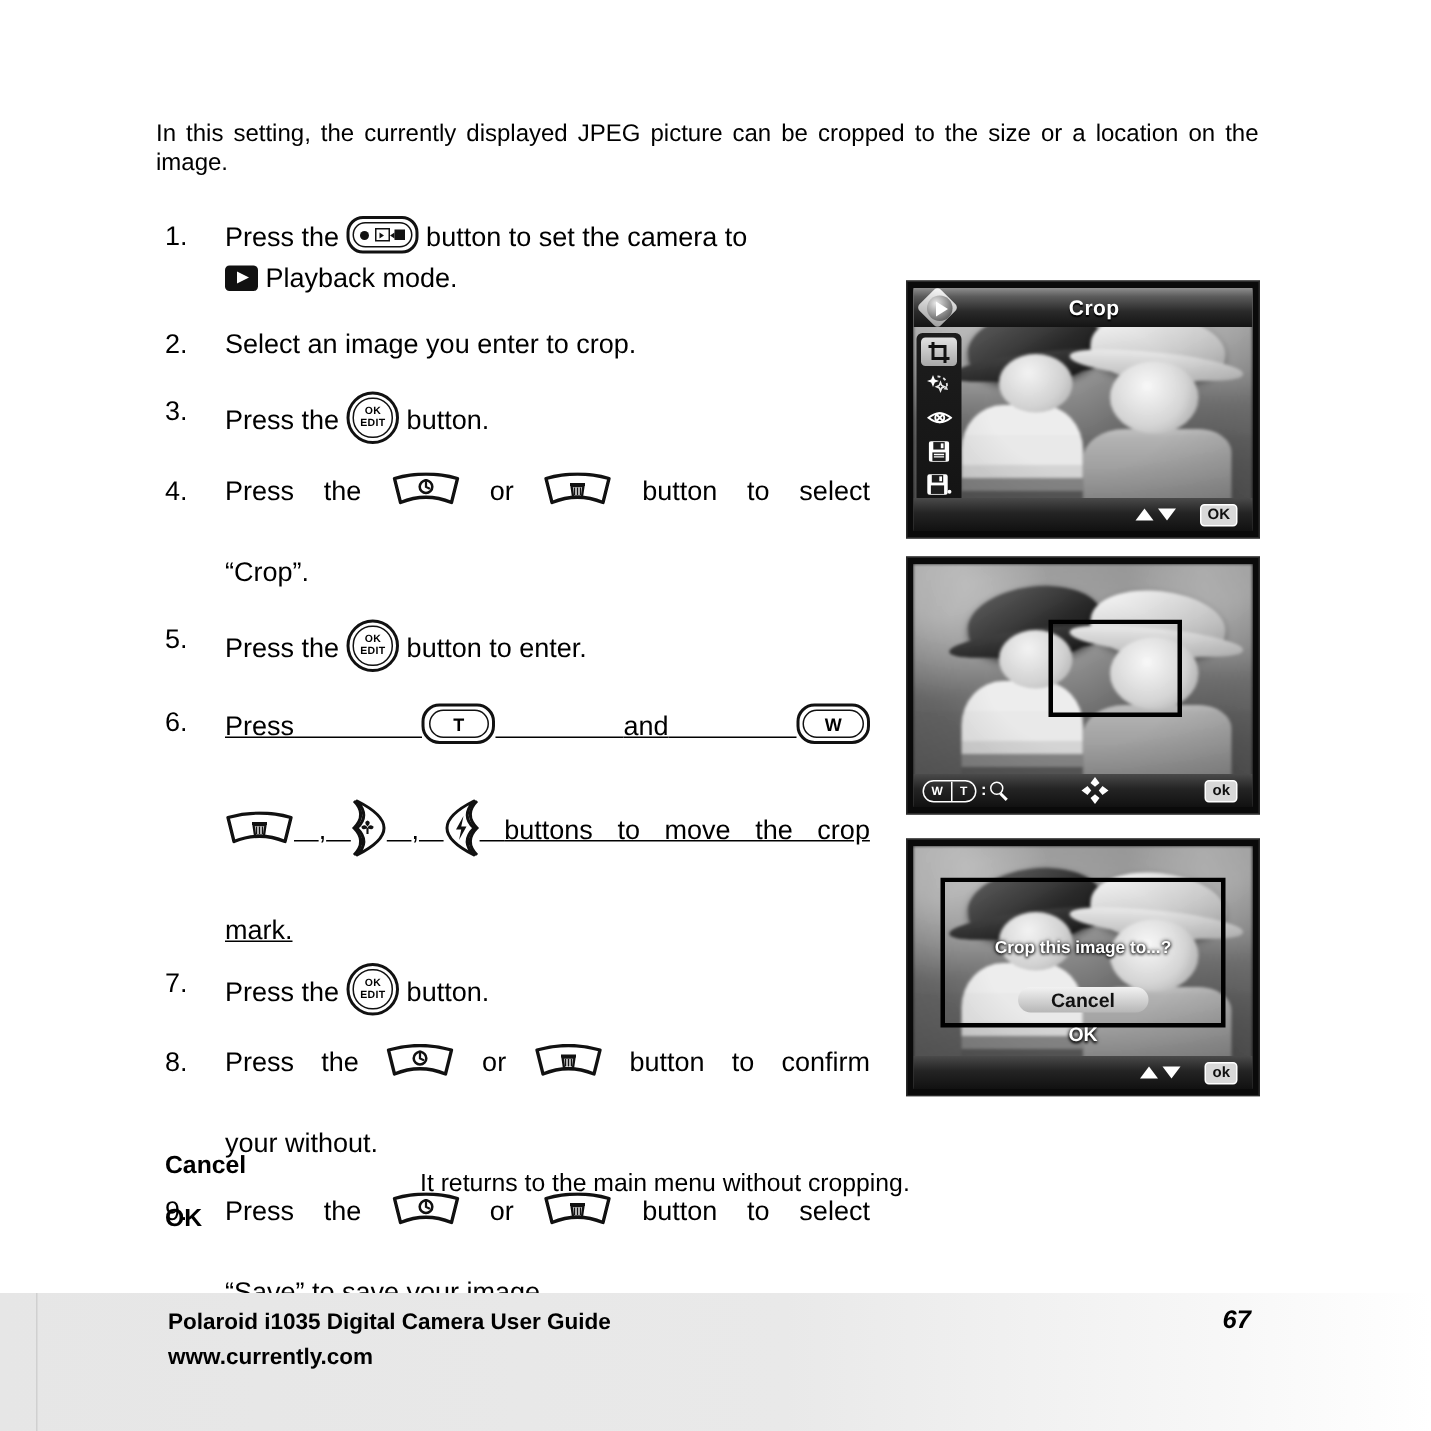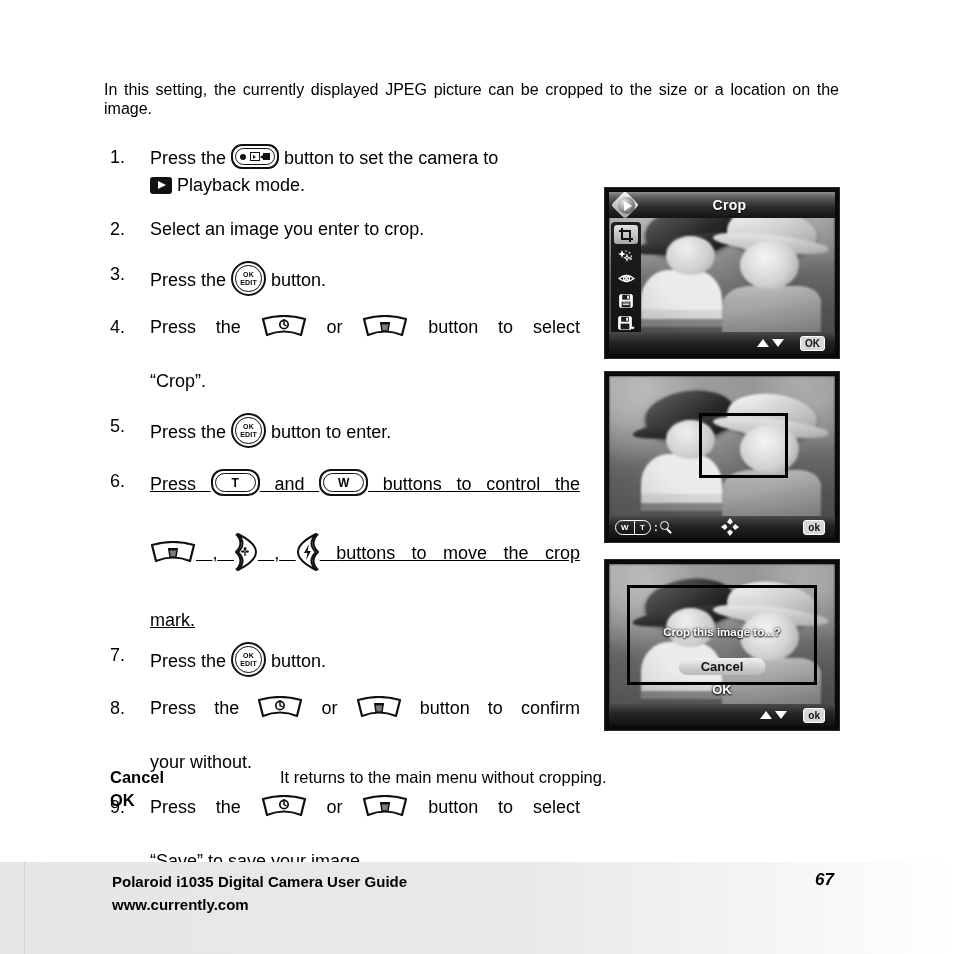--- a/index.html
+++ b/index.html
@@ -165,21 +165,21 @@
   .colon{color:#fff;font-size:11px;margin:0 2px 0 3px;font-weight:bold;}
   .mag{width:13px;height:13px;position:relative;}
   .mag .lens{position:absolute;left:0;top:0;width:9px;height:9px;border:1.8px solid #fff;border-radius:50%;box-sizing:border-box;}
   .mag .hdl{position:absolute;left:7px;top:7px;width:6px;height:1.8px;background:#fff;transform:rotate(45deg);transform-origin:left center;}
   .dpad{width:20px;height:20px;position:relative;}
 
   
   .defs{position:absolute;left:110px;top:766px;width:735px;font-size:16.5px;line-height:23px;}
   .defrow{display:flex;}
   .defrow .term{width:170px;flex:0 0 170px;font-weight:bold;}
-  .defrow .desc{flex:1;}
+  .defrow .desc{flex:1;margin-top:12px;}
 
   
   .footband{position:absolute;left:0;right:0;top:862px;height:92px;
     background:linear-gradient(90deg,#e6e6e6 0%,#e9e9e9 55%,#f7f7f7 85%,#ffffff 100%);}
   .footband::before{content:"";position:absolute;left:24px;top:0;bottom:0;width:1px;background:#d0d0d0;}
   .foot-left{position:absolute;left:112px;top:870px;font-size:15px;font-weight:bold;line-height:23px;}
   .foot-page{position:absolute;left:815px;top:870px;font-size:17px;font-style:italic;font-weight:bold;}
 </style>
 </head>
 <body>
@@ -275,21 +275,20 @@
       <div class="body" style="line-height:32px;text-decoration:underline;">
         <div class="justify">
           <span>Press</span>
           <span class="ic btn-ov">
             <span class="ring">T</span>
           </span>
           <span>and</span>
           <span class="ic btn-ov">
             <span class="ring">W</span>
           </span>
-          <span>buttons to control the</span>
         </div>
         <div class="justify">
           <span class="ic btn-arc">
             <svg width="46" height="24" viewBox="0 0 46 24">
               <path d="M2 4 Q23 -2 44 4 L40 20 Q23 13 6 20 Z" fill="#fff" stroke="#111" stroke-width="2.2" stroke-linejoin="round"></path>
               <rect x="18" y="7" width="10" height="2" fill="#111"></rect>
               <path d="M19 9 L27 9 L26 16 L20 16 Z" fill="none" stroke="#111" stroke-width="1.5"></path>
               <path d="M21 10 L21 15 M23 10 L23 15 M25 10 L25 15" stroke="#111" stroke-width="1.1"></path>
             </svg>
           </span>

